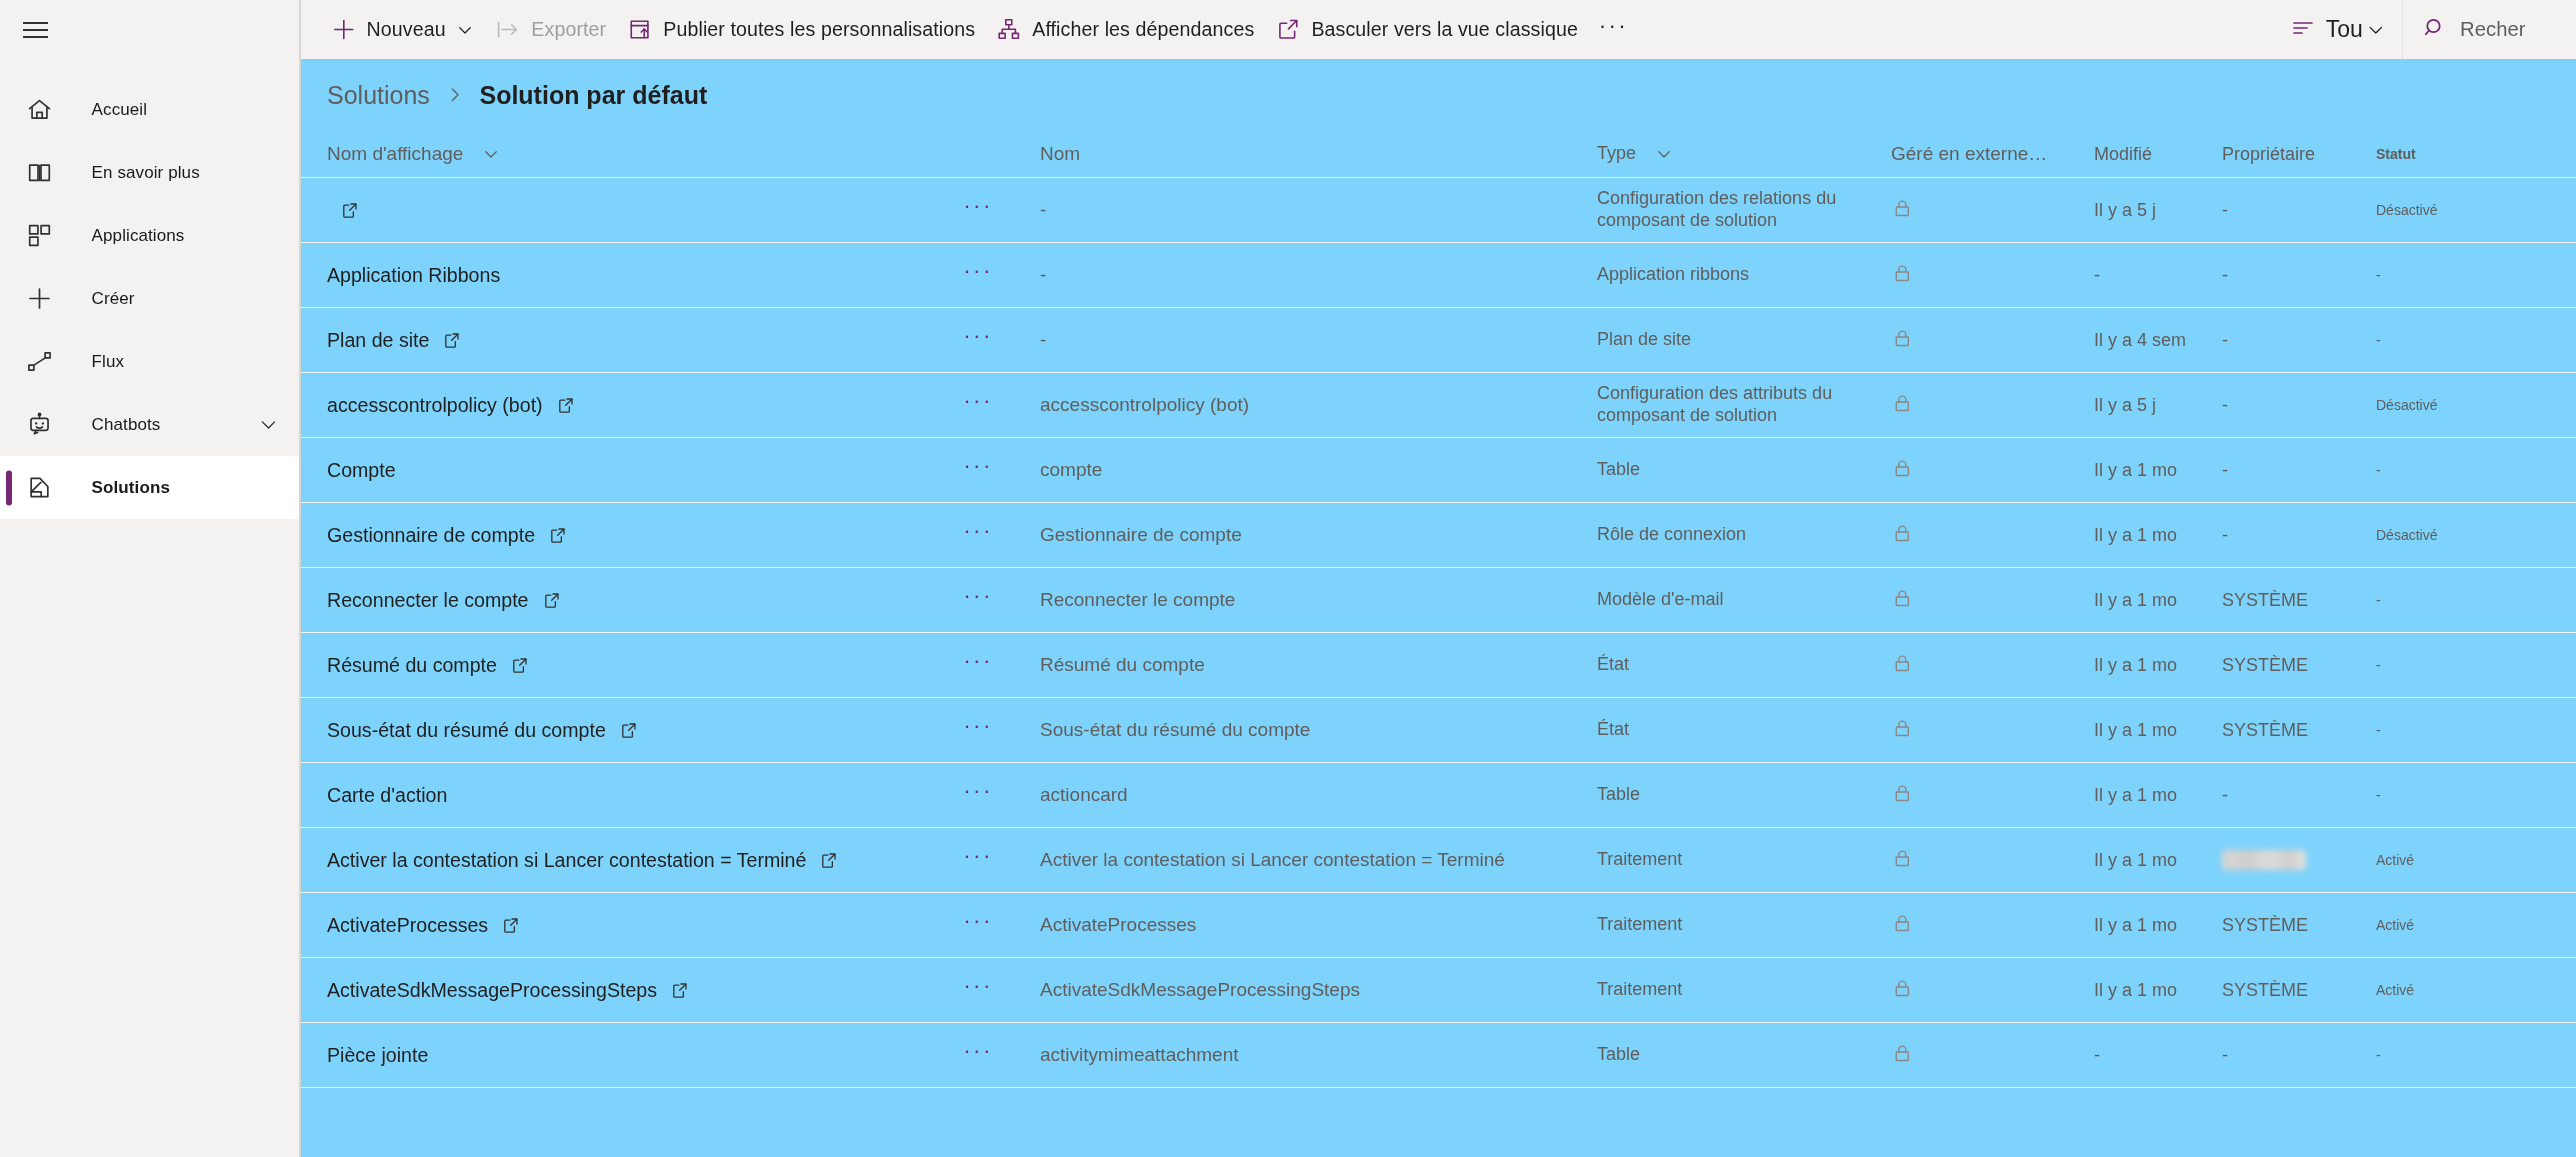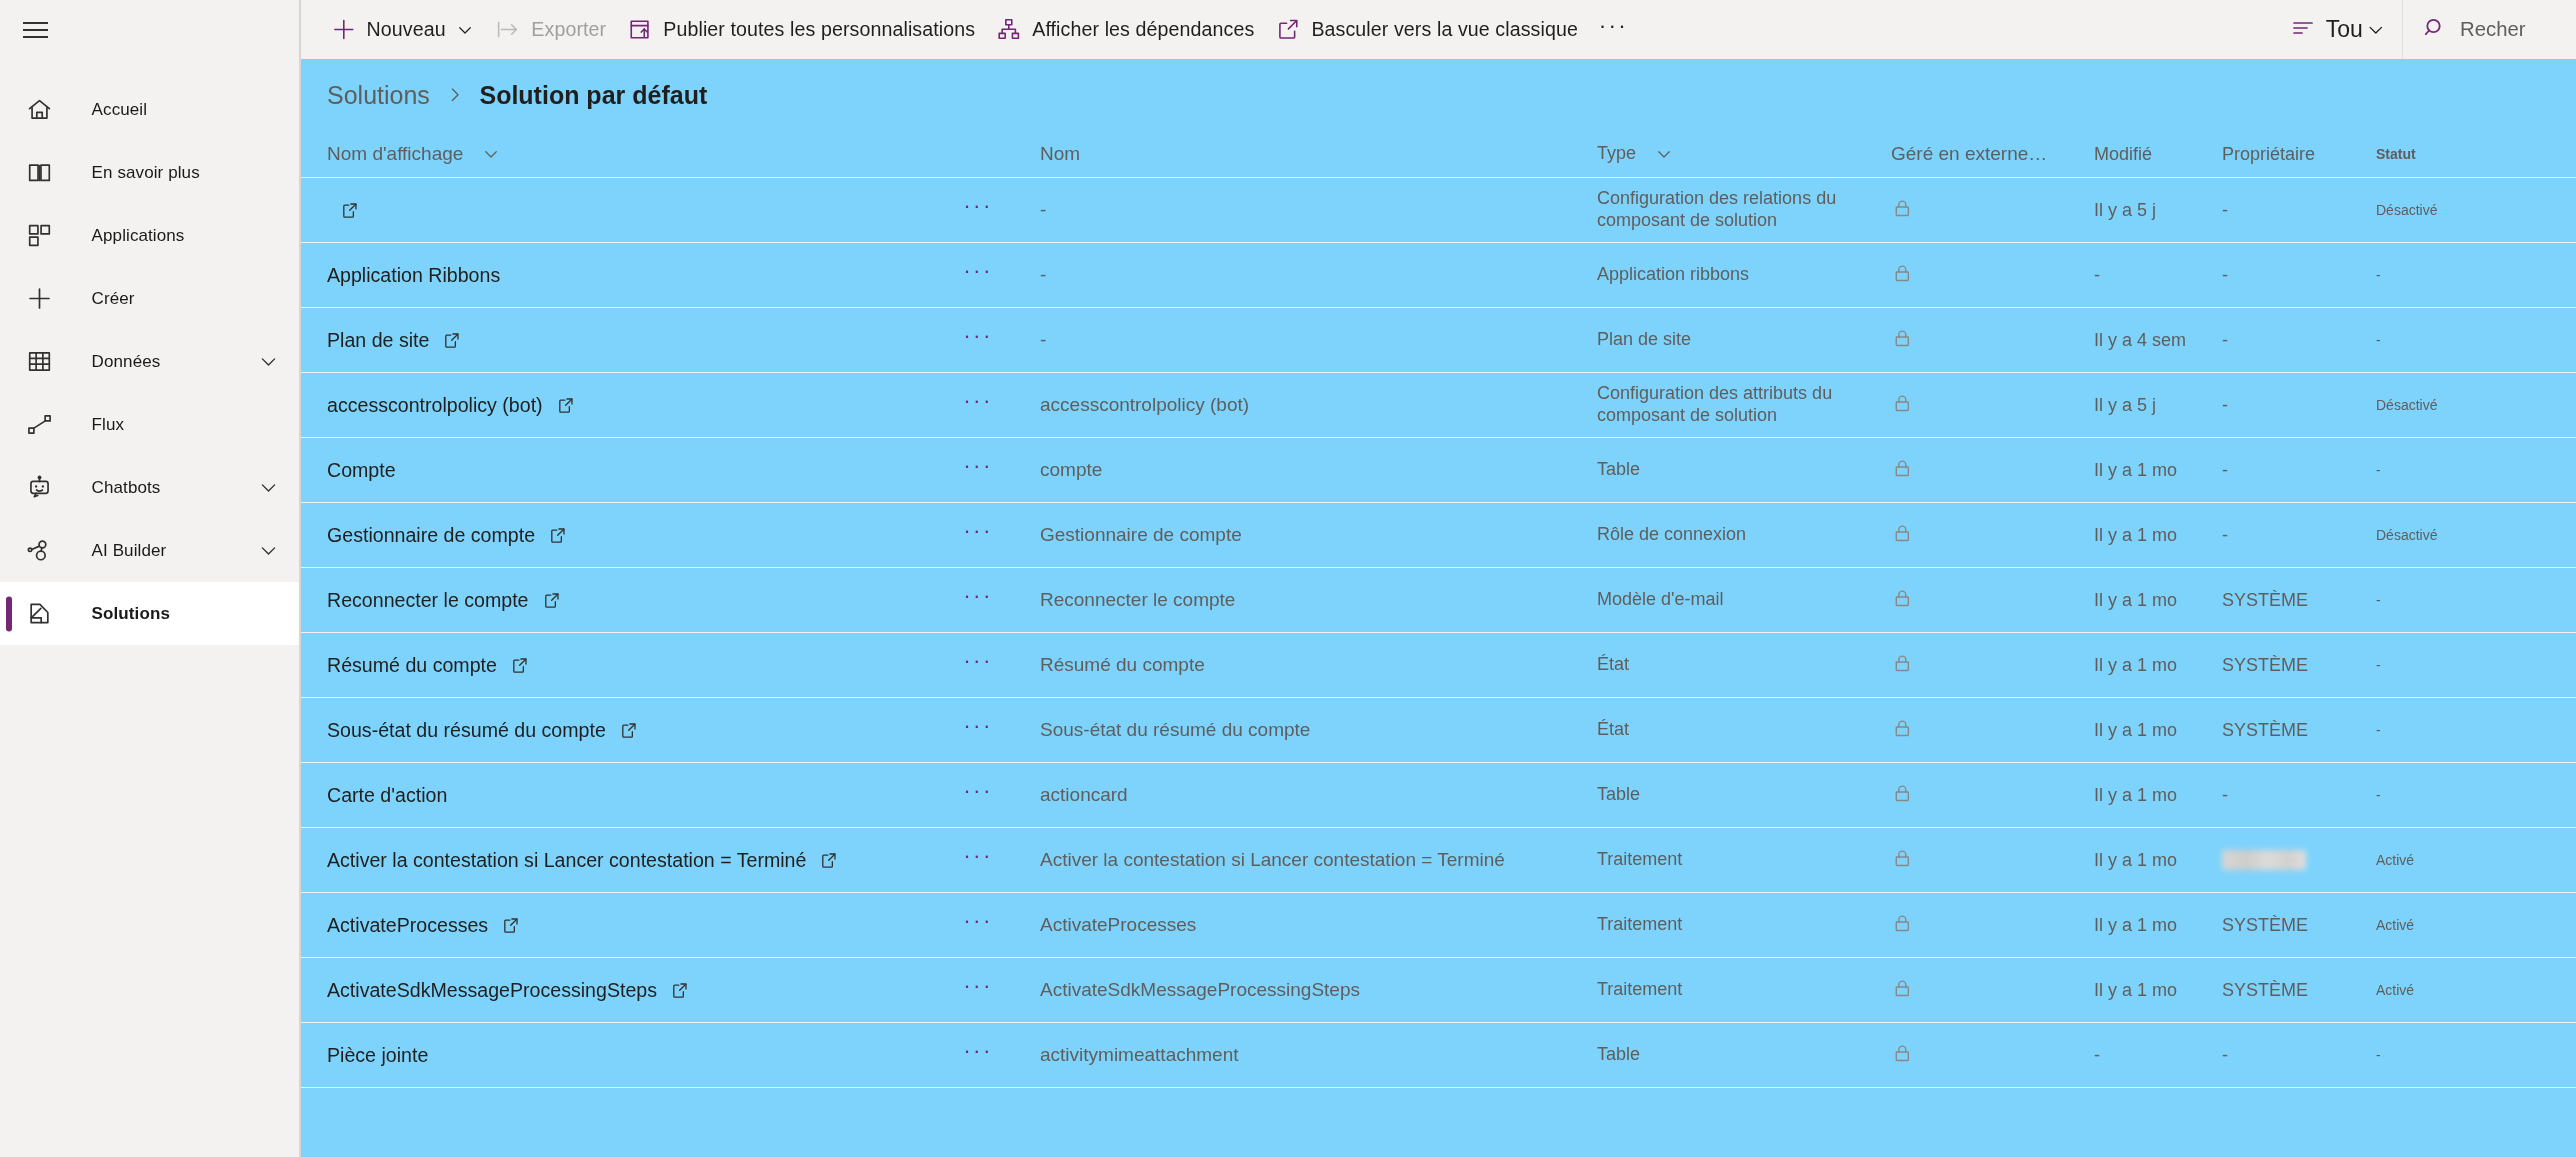--- a/index.html
+++ b/index.html
@@ -216,37 +216,20 @@
             <svg width="27" height="27" viewBox="0 0 24 24" fill="none" stroke="currentColor" stroke-width="1.5" stroke-linecap="round" stroke-linejoin="round">
               <line x1="12" y1="3.6" x2="12" y2="20.4"></line>
               <line x1="3.6" y1="12" x2="20.4" y2="12"></line>
             </svg>
           </span>
           <span class="nav-label">Créer</span>
         </div>
         <div class="nav-item">
           <span class="nav-icon">
             <svg width="27" height="27" viewBox="0 0 24 24" fill="none" stroke="currentColor" stroke-width="1.5" stroke-linecap="round" stroke-linejoin="round">
-              <rect x="3.3" y="4.4" width="17.4" height="15.2"></rect>
-              <line x1="3.3" y1="9.2" x2="20.7" y2="9.2"></line>
-              <line x1="3.3" y1="14.4" x2="20.7" y2="14.4"></line>
-              <line x1="9" y1="4.4" x2="9" y2="19.6"></line>
-              <line x1="15" y1="4.4" x2="15" y2="19.6"></line>
-            </svg>
-          </span>
-          <span class="nav-label">Données</span>
-          <span class="nav-chev">
-            <svg width="21" height="21" viewBox="0 0 24 24" fill="none" stroke="currentColor" stroke-width="1.6" stroke-linecap="round" stroke-linejoin="round">
-              <polyline points="5 9 12 16 19 9"></polyline>
-            </svg>
-          </span>
-        </div>
-        <div class="nav-item">
-          <span class="nav-icon">
-            <svg width="27" height="27" viewBox="0 0 24 24" fill="none" stroke="currentColor" stroke-width="1.5" stroke-linecap="round" stroke-linejoin="round">
               <rect x="2.6" y="15.2" width="4.4" height="4.4"></rect>
               <rect x="17" y="4.4" width="4.4" height="4.4"></rect>
               <line x1="7.4" y1="15" x2="16.8" y2="9"></line>
             </svg>
           </span>
           <span class="nav-label">Flux</span>
         </div>
         <div class="nav-item">
           <span class="nav-icon">
             <svg width="27" height="27" viewBox="0 0 24 24" fill="none" stroke="currentColor" stroke-width="1.5" stroke-linecap="round" stroke-linejoin="round">
@@ -259,37 +242,20 @@
               <path d="M9 17.2 7.4 20.2l3-1.1"></path>
             </svg>
           </span>
           <span class="nav-label">Chatbots</span>
           <span class="nav-chev">
             <svg width="21" height="21" viewBox="0 0 24 24" fill="none" stroke="currentColor" stroke-width="1.6" stroke-linecap="round" stroke-linejoin="round">
               <polyline points="5 9 12 16 19 9"></polyline>
             </svg>
           </span>
         </div>
-        <div class="nav-item">
-          <span class="nav-icon">
-            <svg width="27" height="27" viewBox="0 0 24 24" fill="none" stroke="currentColor" stroke-width="1.5" stroke-linecap="round" stroke-linejoin="round">
-              <circle cx="3.6" cy="11.4" r="1.5"></circle>
-              <circle cx="14.6" cy="6.6" r="3"></circle>
-              <circle cx="13.2" cy="16.4" r="3.8"></circle>
-              <line x1="5.1" y1="11.1" x2="11.9" y2="8.1"></line>
-              <line x1="14.1" y1="9.6" x2="13.5" y2="12.6"></line>
-            </svg>
-          </span>
-          <span class="nav-label">AI Builder</span>
-          <span class="nav-chev">
-            <svg width="21" height="21" viewBox="0 0 24 24" fill="none" stroke="currentColor" stroke-width="1.6" stroke-linecap="round" stroke-linejoin="round">
-              <polyline points="5 9 12 16 19 9"></polyline>
-            </svg>
-          </span>
-        </div>
         <div class="nav-item selected">
           <span class="sel-bar"></span>
           <span class="nav-icon">
             <svg width="27" height="27" viewBox="0 0 24 24" fill="none" stroke="currentColor" stroke-width="1.5" stroke-linecap="round" stroke-linejoin="round">
               <path d="M4.6 3.9h7.8l7 7.2v9H4.6z"></path>
               <path d="M4.9 15.6 13.2 7.4"></path>
               <path d="M4.6 15.9h8.9v4.2"></path>
             </svg>
           </span>
           <span class="nav-label">Solutions</span>

